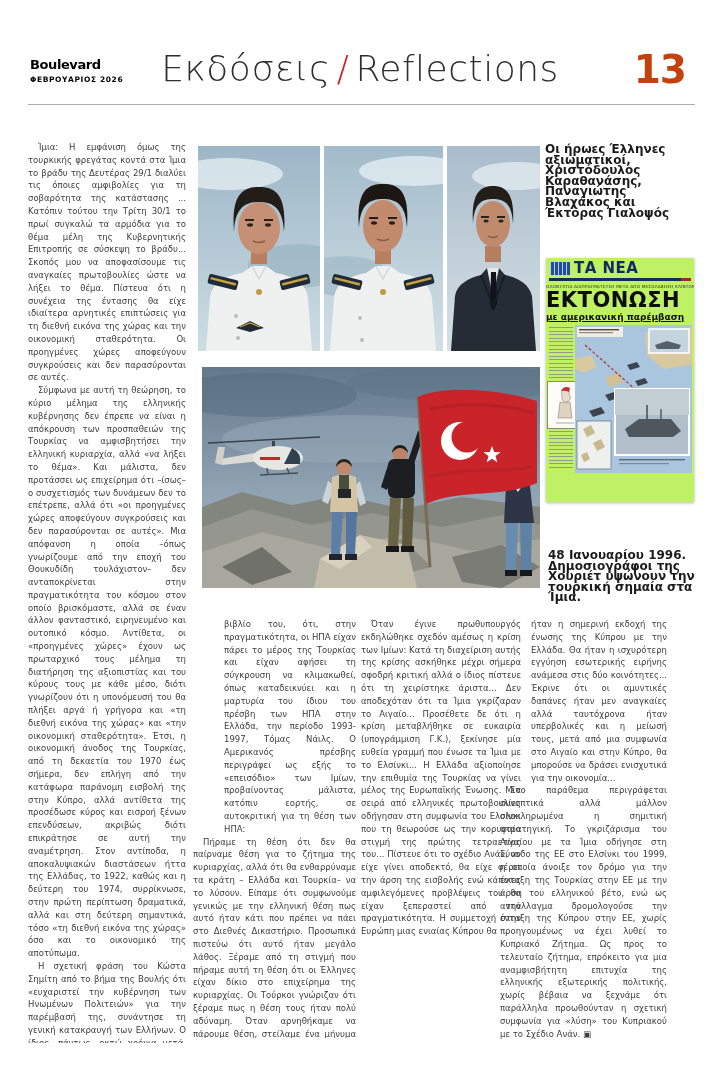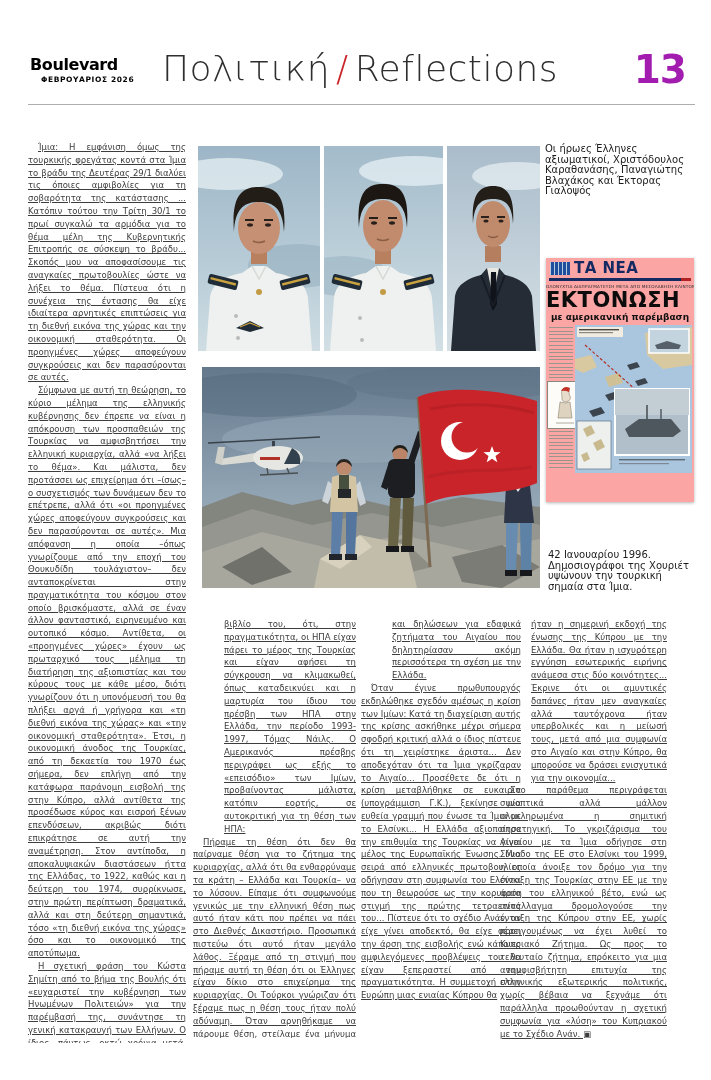--- a/index.html
+++ b/index.html
@@ -1,87 +1,87 @@
 <!DOCTYPE html>
 <html><head>
 <meta charset="utf-8">
 <style>
   html,body{margin:0;padding:0;background:#ffffff;}
   .page{position:relative;width:711px;height:1080px;background:#ffffff;overflow:hidden;
         font-family:"DejaVu Sans",sans-serif;color:#3d3d3d;}
 
   
   .logo{position:absolute;left:30px;top:56px;}
-  .logo-name{font-size:16px;font-weight:900;letter-spacing:-0.4px;color:#000;line-height:17px;}
-  .logo-date{font-size:7.5px;font-weight:700;letter-spacing:0.6px;color:#000;margin-top:2px;margin-left:11px;}
+  .logo-name{font-size:13px;font-weight:900;letter-spacing:-0.4px;color:#000;line-height:17px;}
+  .logo-date{font-size:7.5px;font-weight:700;letter-spacing:0.6px;color:#000;margin-top:2px;}
   .section-title{position:absolute;left:150px;top:48px;width:420px;text-align:center;
         font-size:36px;font-weight:200;color:#2e2e2e;letter-spacing:0.5px;}
   .section-title .slash{color:#c9252b;padding:0 6px;font-weight:200;}
   .page-number{position:absolute;right:25px;top:47px;font-size:39px;font-weight:900;
-        letter-spacing:-1px;color:#a21caf;margin-left:42px;}
+        letter-spacing:-1px;color:#c2410c;margin-left:42px;}
   .header-rule{position:absolute;left:28px;top:104px;width:667px;height:1px;background:#adadad;}
 
   
   .bodycol{position:absolute;font-size:8.5px;line-height:12.8px;text-align:justify;color:#3d3d3d;overflow:hidden;}
-  .bodycol p{margin:0;text-indent:10px;text-decoration:underline;}
+  .bodycol p{margin:0;text-indent:10px;}
   .bodycol p.cont{text-indent:0;margin-left:31px;}
   .col1{left:28px;top:141px;width:158px;height:902px;}
   .col2{left:193px;top:618px;width:163px;height:420px;}
   .col3{left:361px;top:618px;width:160px;height:420px;}
   .col4{left:500px;top:618px;width:167px;height:422px;}
   .footnote{margin-top:16px;font-size:8.3px;font-style:italic;color:#3a3a3a;
         text-align:right;line-height:12.4px;text-indent:0;}
 
   
-  .caption{position:absolute;font-size:10px;font-weight:400;color:#1b1b1b;line-height:10.6px;}
+  .caption{position:absolute;font-size:12px;font-weight:700;color:#1b1b1b;line-height:10.6px;}
   .caption-officers{left:545px;top:144px;width:148px;}
   .caption-flag{left:548px;top:550px;width:147px;}
 
   
   .photo{position:absolute;}
   .photo svg{display:block;width:100%;height:100%;}
   .p1{left:198px;top:146px;width:122px;height:205px;}
   .p2{left:324px;top:146px;width:119px;height:205px;}
   .p3{left:447px;top:146px;width:93px;height:205px;}
   .flagphoto{left:202px;top:367px;width:338px;height:221px;}
 
   
   .clipping{position:absolute;left:546px;top:258px;width:148px;height:244px;
-        background:#fca5a5;box-shadow:0 1px 3px rgba(0,0,0,0.3);overflow:hidden;}
+        background:#bef264;box-shadow:0 1px 3px rgba(0,0,0,0.3);overflow:hidden;}
   .clip-mast{display:flex;align-items:center;padding:3px 4px 0 4px;}
   .clip-logo-box{width:20px;height:13px;background:#1e4e9c;margin-right:4px;flex:none;
         background-image:repeating-linear-gradient(90deg,rgba(255,255,255,0.7) 0 1px,transparent 1px 4px);}
   .clip-mast-title{font-size:15px;font-weight:900;color:#142a63;letter-spacing:0.5px;line-height:15px;}
   .clip-bar{height:3px;background:#142a63;margin:2px 3px 0 3px;position:relative;}
   .clip-bar::after{content:"";position:absolute;right:0;top:0;width:10px;height:3px;background:#b22222;}
   .clip-kicker{font-size:4.2px;color:#2b2b2b;text-align:center;letter-spacing:0.2px;
         margin-top:3px;white-space:nowrap;overflow:hidden;}
   .clip-headline{font-size:21px;font-weight:900;color:#0c0c0c;
         letter-spacing:0.5px;line-height:21px;margin-top:1px;}
-  .clip-subhead{font-size:9px;font-weight:800;color:#101010;text-align:center;margin-top:1px;}
+  .clip-subhead{font-size:9px;font-weight:800;color:#101010;text-align:left;margin-top:1px;text-decoration:underline;}
   .clip-body{position:relative;height:150px;margin-top:3px;}
   .clip-textstrip{position:absolute;left:3px;top:2px;width:24px;height:52px;
         background:repeating-linear-gradient(#9a968c 0 1px,transparent 1px 3.6px);}
   .clip-textstrip2{position:absolute;left:3px;top:106px;width:24px;height:40px;
         background:repeating-linear-gradient(#9a968c 0 1px,transparent 1px 3.6px);}
   .clip-cartoon{position:absolute;left:1px;top:56px;width:33px;height:46px;background:#fdfcf8;
         border:0.5px solid #8b887e;}
   .clip-map{position:absolute;right:2px;top:0;width:117px;height:148px;}
   .clip-map svg{display:block;width:100%;height:100%;}
 </style>
 </head>
 <body>
 
 <div class="page">
 
   <div class="logo">
     <div class="logo-name">Boulevard</div>
     <div class="logo-date">ΦΕΒΡΟΥΑΡΙΟΣ 2026</div>
   </div>
-  <div class="section-title"><span>Πολιτική</span><span class="slash">/</span><span>Reflections</span></div>
+  <div class="section-title"><span>Εκδόσεις</span><span class="slash">/</span><span>Reflections</span></div>
   <div class="page-number">13</div>
   <div class="header-rule"></div>
 
   <div class="bodycol col1">
     <p>Ίμια: Η εμφάνιση όμως της τουρκικής φρεγάτας κοντά στα Ίμια το βράδυ της Δευτέρας 29/1 διαλύει τις όποιες αμφιβολίες για τη σοβαρότητα της κατάστασης ... Κατόπιν τούτου την Τρίτη 30/1 το πρωί συγκαλώ τα αρμόδια για το θέμα μέλη της Κυβερνητικής Επιτροπής σε σύσκεψη το βράδυ... Σκοπός μου να αποφασίσουμε τις αναγκαίες πρωτοβουλίες ώστε να λήξει το θέμα. Πίστευα ότι η συνέχεια της έντασης θα είχε ιδιαίτερα αρνητικές επιπτώσεις για τη διεθνή εικόνα της χώρας και την οικονομική σταθερότητα. Οι προηγμένες χώρες αποφεύγουν συγκρούσεις και δεν παρασύρονται σε αυτές.</p>
     <p>Σύμφωνα με αυτή τη θεώρηση, το κύριο μέλημα της ελληνικής κυβέρνησης δεν έπρεπε να είναι η απόκρουση των προσπαθειών της Τουρκίας να αμφισβητήσει την ελληνική κυριαρχία, αλλά «να λήξει το θέμα». Και μάλιστα, δεν προτάσσει ως επιχείρημα ότι –ίσως– ο συσχετισμός των δυνάμεων δεν το επέτρεπε, αλλά ότι «οι προηγμένες χώρες αποφεύγουν συγκρούσεις και δεν παρασύρονται σε αυτές». Μια απόφανση η οποία –όπως γνωρίζουμε από την εποχή του Θουκυδίδη τουλάχιστον– δεν ανταποκρίνεται στην πραγματικότητα του κόσμου στον οποίο βρισκόμαστε, αλλά σε έναν άλλον φανταστικό, ειρηνευμένο και ουτοπικό κόσμο. Αντίθετα, οι «προηγμένες χώρες» έχουν ως πρωταρχικό τους μέλημα τη διατήρηση της αξιοπιστίας και του κύρους τους με κάθε μέσο, διότι γνωρίζουν ότι η υπονόμευσή του θα πλήξει αργά ή γρήγορα και «τη διεθνή εικόνα της χώρας» και «την οικονομική σταθερότητα». Έτσι, η οικονομική άνοδος της Τουρκίας, από τη δεκαετία του 1970 έως σήμερα, δεν επλήγη από την κατάφωρα παράνομη εισβολή της στην Κύπρο, αλλά αντίθετα της προσέδωσε κύρος και εισροή ξένων επενδύσεων, ακριβώς διότι επικράτησε σε αυτή την αναμέτρηση. Στον αντίποδα, η αποκαλυψιακών διαστάσεων ήττα της Ελλάδας, το 1922, καθώς και η δεύτερη του 1974, συρρίκνωσε, στην πρώτη περίπτωση δραματικά, αλλά και στη δεύτερη σημαντικά, τόσο «τη διεθνή εικόνα της χώρας» όσο και το οικονομικό της αποτύπωμα.</p>
     <p>Η σχετική φράση του Κώστα Σημίτη από το βήμα της Βουλής ότι «ευχαριστεί την κυβέρνηση των Ηνωμένων Πολιτειών» για την παρέμβασή της, συνάντησε τη γενική κατακραυγή των Ελλήνων. Ο ίδιος, πάντως, οκτώ χρόνια μετά, επιμένει πάντα σε αυτή την επιλογή του: «Στην παρέμβαση μου εκείνη την ημέρα προχώρησα σε μία κίνηση που εξέφραζε τη βαθύτατη πεποίθησή μου στην αναγνώριση της συμβολής των ΗΠΑ στην τελική έκβαση της κρίσης και στην αποτροπή μιας εθνικής περιπέτειας»</p>
 
   </div>
 
@@ -265,21 +265,21 @@
         <path d="M228,42 C262,35 304,37 332,46" stroke="#9e1b20" stroke-width="3" fill="none" opacity="0.35"></path>
         <path d="M226,110 C260,100 300,106 330,100" stroke="#9e1b20" stroke-width="3" fill="none" opacity="0.3"></path>
         <circle cx="258" cy="74" r="19" fill="#ffffff"></circle>
         <circle cx="265" cy="70" r="15.5" fill="#c8242a"></circle>
         <polygon points="290,79 292.2,85 298.6,85.2 293.5,89.1 295.3,95.3 290,91.7 284.7,95.3 286.5,89.1 281.4,85.2 287.8,85" fill="#ffffff"></polygon>
       </g>
     </svg>
   </div>
 
   <div class="caption caption-officers">Οι ήρωες Έλληνες αξιωματικοί, Χριστόδουλος Καραθανάσης, Παναγιώτης Βλαχάκος και Έκτορας Γιαλοψός</div>
-  <div class="caption caption-flag">42 Ιανουαρίου 1996. Δημοσιογράφοι της Χουριέτ υψώνουν την τουρκική σημαία στα Ίμια.</div>
+  <div class="caption caption-flag">48 Ιανουαρίου 1996. Δημοσιογράφοι της Χουριέτ υψώνουν την τουρκική σημαία στα Ίμια.</div>
 
   <div class="clipping">
     <div class="clip-mast">
       <div class="clip-logo-box"></div>
       <div class="clip-mast-title">ΤΑ ΝΕΑ</div>
     </div>
     <div class="clip-bar"></div>
     <div class="clip-kicker">ΟΛΟΝΥΧΤΙΑ ΔΙΑΠΡΑΓΜΑΤΕΥΣΗ ΜΕΤΑ ΑΠΟ ΜΕΣΟΛΑΒΗΣΗ ΚΛΙΝΤΟΝ</div>
     <div class="clip-headline">ΕΚΤΟΝΩΣΗ</div>
     <div class="clip-subhead">με αμερικανική παρέμβαση</div>
@@ -325,21 +325,20 @@
         </svg>
       </div>
     </div>
   </div>
 
   <div class="bodycol col2">
     <p class="cont">βιβλίο του, ότι, στην πραγματικότητα, οι ΗΠΑ είχαν πάρει το μέρος της Τουρκίας και είχαν αφήσει τη σύγκρουση να κλιμακωθεί, όπως καταδεικνύει και η μαρτυρία του ίδιου του πρέσβη των ΗΠΑ στην Ελλάδα, την περίοδο 1993-1997, Τόμας Νάιλς. Ο Αμερικανός πρέσβης περιγράφει ως εξής το «επεισόδιο» των Ιμίων, προβαίνοντας μάλιστα, κατόπιν εορτής, σε αυτοκριτική για τη θέση των ΗΠΑ:</p>
     <p>Πήραμε τη θέση ότι δεν θα παίρναμε θέση για το ζήτημα της κυριαρχίας, αλλά ότι θα ενθαρρύναμε τα κράτη – Ελλάδα και Τουρκία– να το λύσουν. Είπαμε ότι συμφωνούμε γενικώς με την ελληνική θέση πως αυτό ήταν κάτι που πρέπει να πάει στο Διεθνές Δικαστήριο. Προσωπικά πιστεύω ότι αυτό ήταν μεγάλο λάθος. Ξέραμε από τη στιγμή που πήραμε αυτή τη θέση ότι οι Έλληνες είχαν δίκιο στο επιχείρημα της κυριαρχίας. Οι Τούρκοι γνώριζαν ότι ξέραμε πως η θέση τους ήταν πολύ αδύναμη. Όταν αρνηθήκαμε να πάρουμε θέση, στείλαμε ένα μήνυμα στους Τούρκους ότι ετοιμαζόμασταν να επιτρέψουμε ή να μην κάνουμε τίποτα για την επιθετική τουρκική συμπεριφορά προς τους Έλληνες στα εδαφικά ζητήματα στο Αιγαίο. Δεν θέλαμε να προσβάλουμε έναν σημαντικό σύμμαχο, την Τουρκία, αλλά αυτό στο οποίο οδήγησε ήταν μια σειρά τουρκικών αξιώσεων</p>
   </div>
   <div class="bodycol col3">
-    <p class="cont">και δηλώσεων για εδαφικά ζητήματα του Αιγαίου που δηλητηρίασαν ακόμη περισσότερα τη σχέση με την Ελλάδα.</p>
     <p>Όταν έγινε πρωθυπουργός εκδηλώθηκε σχεδόν αμέσως η κρίση των Ιμίων: Κατά τη διαχείριση αυτής της κρίσης ασκήθηκε μέχρι σήμερα σφοδρή κριτική αλλά ο ίδιος πίστευε ότι τη χειρίστηκε άριστα... Δεν αποδεχόταν ότι τα Ίμια γκρίζαραν το Αιγαίο... Προσέθετε δε ότι η κρίση μεταβλήθηκε σε ευκαιρία (υπογράμμιση Γ.Κ.), ξεκίνησε μία ευθεία γραμμή που ένωσε τα Ίμια με το Ελσίνκι... Η Ελλάδα αξιοποίησε την επιθυμία της Τουρκίας να γίνει μέλος της Ευρωπαϊκής Ένωσης. Μια σειρά από ελληνικές πρωτοβουλίες οδήγησαν στη συμφωνία του Ελσίνκι που τη θεωρούσε ως την κορυφαία στιγμή της πρώτης τετραετίας του... Πίστευε ότι το σχέδιο Ανάν, αν είχε γίνει αποδεκτό, θα είχε φέρει την άρση της εισβολής ενώ κάποιες αμφιλεγόμενες προβλέψεις του θα είχαν ξεπεραστεί από την πραγματικότητα. Η συμμετοχή στην Ευρώπη μιας ενιαίας Κύπρου θα</p>
   </div>
   <div class="bodycol col4">
     <p class="cont">ήταν η σημερινή εκδοχή της ένωσης της Κύπρου με την Ελλάδα. Θα ήταν η ισχυρότερη εγγύηση εσωτερικής ειρήνης ανάμεσα στις δύο κοινότητες... Έκρινε ότι οι αμυντικές δαπάνες ήταν μεν αναγκαίες αλλά ταυτόχρονα ήταν υπερβολικές και η μείωσή τους, μετά από μια συμφωνία στο Αιγαίο και στην Κύπρο, θα μπορούσε να δράσει ενισχυτικά για την οικονομία...</p>
     <p>Στο παράθεμα περιγράφεται συνοπτικά αλλά μάλλον ολοκληρωμένα η σημιτική στρατηγική. Το γκριζάρισμα του Αιγαίου με τα Ίμια οδήγησε στη Σύνοδο της ΕΕ στο Ελσίνκι του 1999, η οποία άνοιξε τον δρόμο για την ένταξη της Τουρκίας στην ΕΕ με την άρση του ελληνικού βέτο, ενώ ως αντάλλαγμα δρομολογούσε την ένταξη της Κύπρου στην ΕΕ, χωρίς προηγουμένως να έχει λυθεί το Κυπριακό Ζήτημα. Ως προς το τελευταίο ζήτημα, επρόκειτο για μια αναμφισβήτητη επιτυχία της ελληνικής εξωτερικής πολιτικής, χωρίς βέβαια να ξεχνάμε ότι παράλληλα προωθούνταν η σχετική συμφωνία για «λύση» του Κυπριακού με το Σχέδιο Ανάν. ▣</p>
     <p class="footnote">*Το κείμενο είναι απόσπασμα από το βιβλίο του Γιώργου Καραμπελιά, «Ατελέσφορος εκσυγχρονισμός. Ο Κώστας Σημίτης και η εποχή του», (Εναλλακτικές Εκδόσεις 2025)</p>
   </div>
 
 </div>
 

